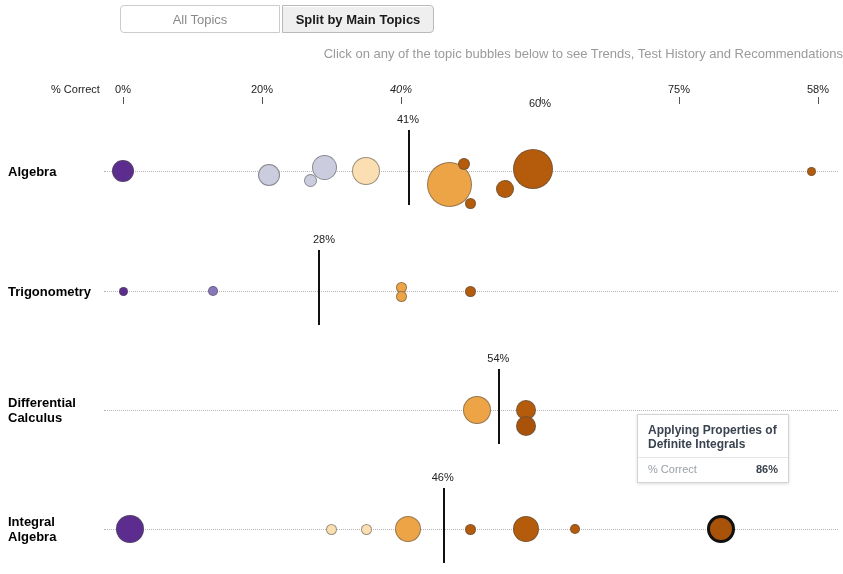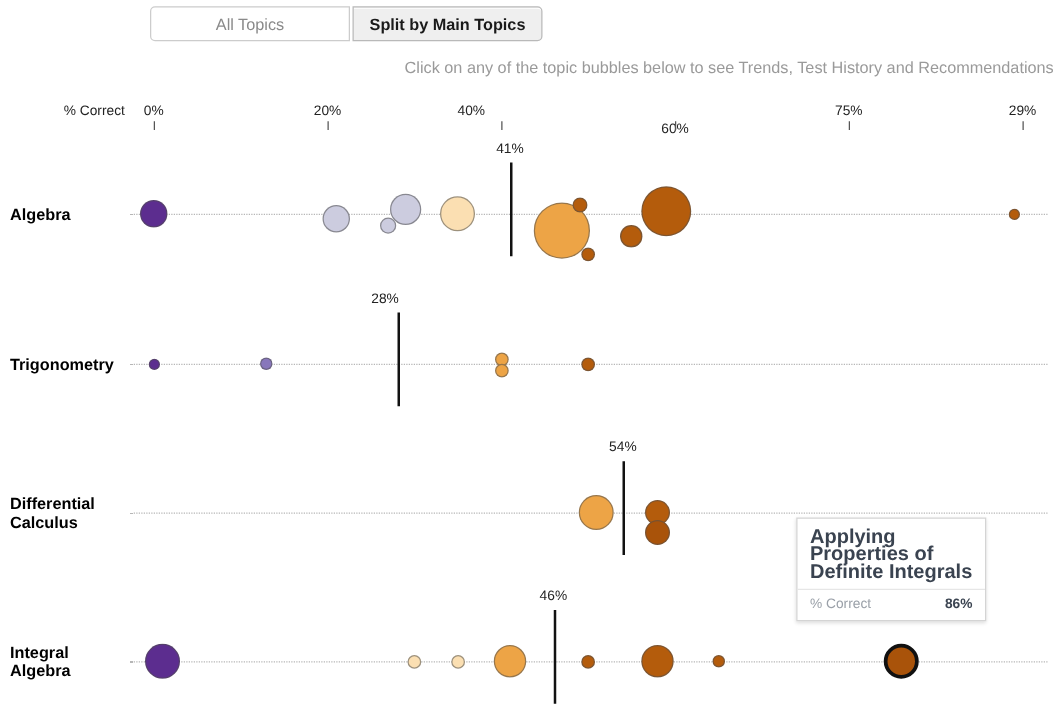--- a/index.html
+++ b/index.html
@@ -128,21 +128,21 @@
     position: absolute;
     left: 637px; top: 414px;
     width: 152px;
     background: #ffffff;
     border: 1px solid #d4d4d4;
     box-shadow: 0 1px 3px rgba(0,0,0,0.14);
     box-sizing: border-box;
     padding: 8px 10px 7px 10px;
   }
   .tooltip-title {
-    font-size: 16px;
+    font-size: 12px;
     font-weight: bold;
     color: #3a4350;
     line-height: 14px;
     margin-bottom: 6px;
   }
   .tooltip-sep { height: 1px; background: #e6e6e6; margin: 0 -10px 5px -10px; }
   .tooltip-stat {
     display: flex;
     justify-content: space-between;
     font-size: 11px;
@@ -161,27 +161,27 @@
   </div>
 
   <div class="hint">Click on any of the topic bubbles below to see Trends, Test History and Recommendations</div>
 
   <div class="axis" id="axis">
     <div class="axis-title">% Correct</div>
   <div class="axis-tick-label" style="left: 123px;">0%</div>
       <div class="axis-tick-mark" style="left: 123px;"></div>
       <div class="axis-tick-label" style="left: 262px;">20%</div>
       <div class="axis-tick-mark" style="left: 262px;"></div>
-      <div class="axis-tick-label" style="left: 377px;">40%</div>
+      <div class="axis-tick-label" style="left: 401px; font-style: italic;">40%</div>
       <div class="axis-tick-mark" style="left: 401px;"></div>
       <div class="axis-tick-label" style="left: 540px; margin-top: 14px;">60%</div>
       <div class="axis-tick-mark" style="left: 540px;"></div>
       <div class="axis-tick-label" style="left: 679px;">75%</div>
       <div class="axis-tick-mark" style="left: 679px;"></div>
-      <div class="axis-tick-label" style="left: 818px;">29%</div>
+      <div class="axis-tick-label" style="left: 818px;">58%</div>
       <div class="axis-tick-mark" style="left: 818px;"></div>
     </div>
 
   <div id="rows">
       <div class="row" style="top: 0px;">
         <div class="row-label" style="top: 164px;">Algebra</div>
         <div class="baseline" style="top: 171px;"></div>
         <div class="avg-marker" style="left: 407.95px; top: 130px; height: 75px;"></div>
         <div class="avg-label" style="left: 407.95px; top: 113px;">41%</div>
         <div class="bubble" style="width: 22px; height: 22px; left: 112px; top: 160px; background: rgb(92, 45, 143); border: 1px solid rgba(80, 80, 80, 0.55);"></div>
@@ -193,21 +193,21 @@
         <div class="bubble" style="width: 12px; height: 12px; left: 457.55px; top: 158px; background: rgb(180, 92, 12); border: 1px solid rgba(80, 80, 80, 0.55);"></div>
         <div class="bubble" style="width: 11px; height: 11px; left: 465px; top: 197.5px; background: rgb(180, 92, 12); border: 1px solid rgba(80, 80, 80, 0.55);"></div>
         <div class="bubble" style="width: 18px; height: 18px; left: 496.25px; top: 180px; background: rgb(180, 92, 12); border: 1px solid rgba(80, 80, 80, 0.55);"></div>
         <div class="bubble" style="width: 40px; height: 40px; left: 513.05px; top: 149px; background: rgb(180, 92, 12); border: 1px solid rgba(80, 80, 80, 0.55);"></div>
         <div class="bubble" style="width: 9px; height: 9px; left: 806.55px; top: 166.5px; background: rgb(180, 92, 12); border: 1px solid rgba(80, 80, 80, 0.55);"></div>
       </div>
       <div class="row" style="top: 0px;">
         <div class="row-label" style="top: 284px;">Trigonometry</div>
         <div class="baseline" style="top: 291px;"></div>
         <div class="avg-marker" style="left: 317.6px; top: 250px; height: 75px;"></div>
-        <div class="avg-label" style="left: 308px; top: 233px; text-align: right;">28%</div>
+        <div class="avg-label" style="left: 324px; top: 233px; text-align: right;">28%</div>
         <div class="bubble" style="width: 9px; height: 9px; left: 118.5px; top: 286.5px; background: rgb(92, 45, 143); border: 1px solid rgba(80, 80, 80, 0.55);"></div>
         <div class="bubble" style="width: 10px; height: 10px; left: 208.35px; top: 286px; background: rgb(136, 119, 187); border: 1px solid rgba(80, 80, 80, 0.55);"></div>
         <div class="bubble" style="width: 11px; height: 11px; left: 395.5px; top: 281.5px; background: rgb(237, 164, 70); border: 1px solid rgba(80, 80, 80, 0.55);"></div>
         <div class="bubble" style="width: 11px; height: 11px; left: 395.5px; top: 290.5px; background: rgb(237, 164, 70); border: 1px solid rgba(80, 80, 80, 0.55);"></div>
         <div class="bubble" style="width: 11px; height: 11px; left: 465px; top: 285.5px; background: rgb(180, 92, 12); border: 1px solid rgba(80, 80, 80, 0.55);"></div>
       </div>
       <div class="row" style="top: 0px;">
         <div class="row-label" style="top: 395px;">Differential
 Calculus</div>
         <div class="baseline" style="top: 410px;"></div>

